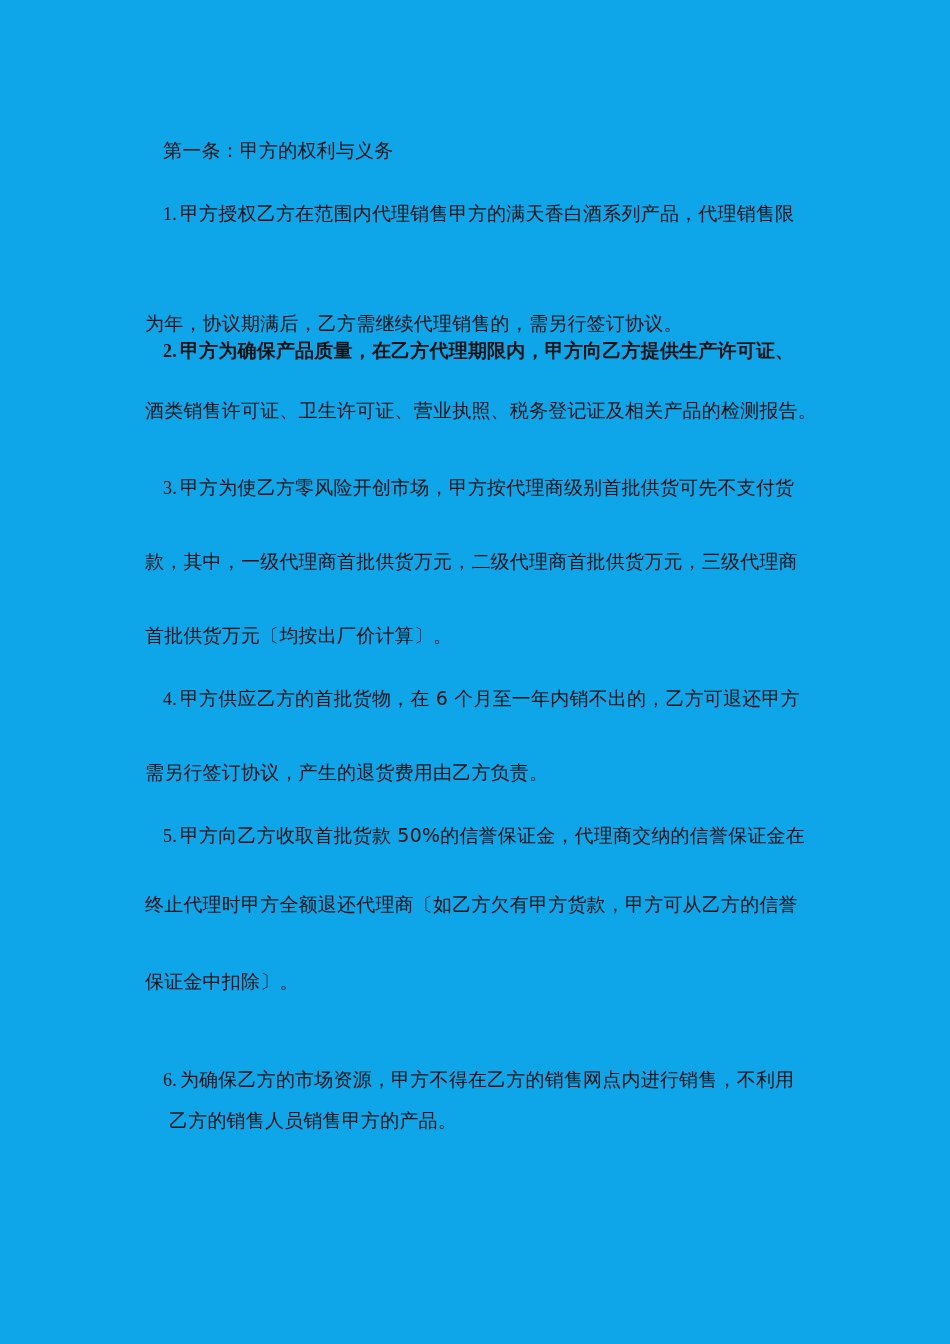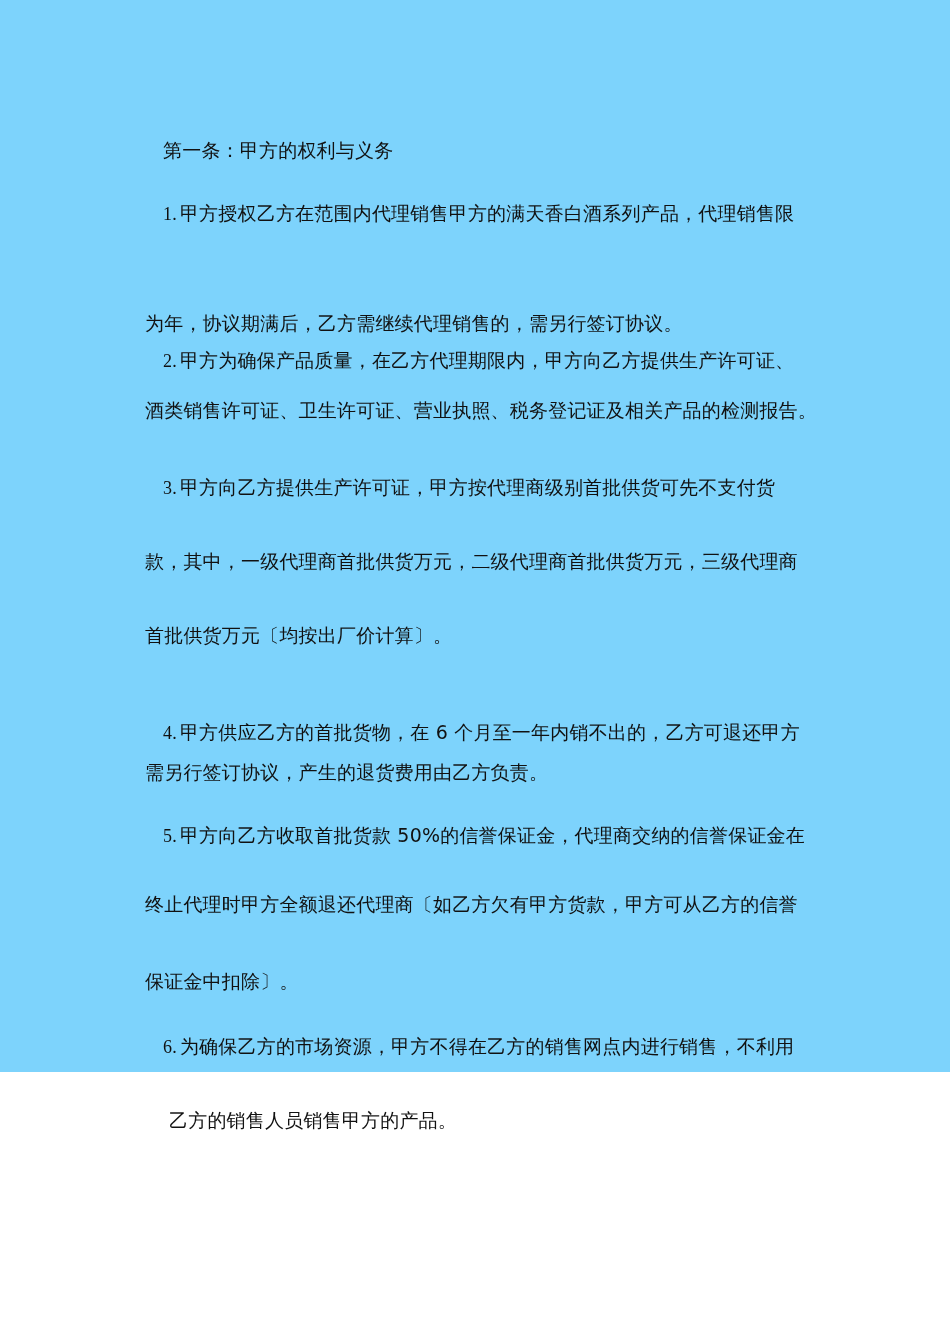--- a/index.html
+++ b/index.html
@@ -1,41 +1,41 @@
 <!DOCTYPE html>
 <html><head>
   <meta charset="utf-8">
   <style>
     html, body { margin: 0; padding: 0; background: #ffffff; }
     body { width: 950px; height: 1344px; position: relative; overflow: hidden;
            font-family: "DejaVu Sans", "Liberation Sans", sans-serif; color: #111111; }
-    .page { position: absolute; left: 0; top: 0; width: 950px; height: 1072px; background: #7dd3fc; }
+    .page { position: absolute; left: 0; top: 0; width: 950px; height: 1344px; background: #0ea5e9; }
     .line { position: absolute; left: 145px; white-space: nowrap; font-size: 19px; line-height: 24px;
             letter-spacing: 0.2px; }
     .line.indent { left: 163px; }
     .num { font-family: "Liberation Serif", "DejaVu Serif", serif; font-size: 18px; margin-right: 3px; }
   </style>
 </head>
 <body>
 
 <div class="page">
   <div class="line indent" style="top:138px;">第一条：甲方的权利与义务</div>
 
   <div class="line indent" style="top:201px;"><span class="num">1.</span><span>甲方授权乙方在范围内代理销售甲方的满天香白酒系列产品，代理销售限</span></div>
   <div class="line" style="top:275px;margin-top:36px;">为年，协议期满后，乙方需继续代理销售的，需另行签订协议。</div>
 
-  <div class="line indent" style="top:348px;"><span class="num">2.</span><span>甲方为确保产品质量，在乙方代理期限内，甲方向乙方提供生产许可证、</span></div>
+  <div class="line indent" style="top:338px;font-weight:bold;"><span class="num">2.</span><span>甲方为确保产品质量，在乙方代理期限内，甲方向乙方提供生产许可证、</span></div>
   <div class="line" style="top:398px;">酒类销售许可证、卫生许可证、营业执照、税务登记证及相关产品的检测报告。</div>
 
-  <div class="line indent" style="top:475px;"><span class="num">3.</span><span>甲方向乙方提供生产许可证，甲方按代理商级别首批供货可先不支付货</span></div>
+  <div class="line indent" style="top:475px;"><span class="num">3.</span><span>甲方为使乙方零风险开创市场，甲方按代理商级别首批供货可先不支付货</span></div>
   <div class="line" style="top:549px;">款，其中，一级代理商首批供货万元，二级代理商首批供货万元，三级代理商</div>
   <div class="line" style="top:623px;">首批供货万元〔均按出厂价计算〕。</div>
 
-  <div class="line indent" style="top:686px;margin-top:34px;"><span class="num">4.</span><span>甲方供应乙方的首批货物，在 6 个月至一年内销不出的，乙方可退还甲方</span></div>
+  <div class="line indent" style="top:686px;"><span class="num">4.</span><span>甲方供应乙方的首批货物，在 6 个月至一年内销不出的，乙方可退还甲方</span></div>
   <div class="line" style="top:760px;">需另行签订协议，产生的退货费用由乙方负责。</div>
 
   <div class="line indent" style="top:823px;"><span class="num">5.</span><span>甲方向乙方收取首批货款 50%的信誉保证金，代理商交纳的信誉保证金在</span></div>
   <div class="line" style="top:892px;">终止代理时甲方全额退还代理商〔如乙方欠有甲方货款，甲方可从乙方的信誉</div>
   <div class="line" style="top:971px;font-family:Liberation Mono, monospace;">保证金中扣除〕。</div>
 
-  <div class="line indent" style="top:1034px;"><span class="num">6.</span><span>为确保乙方的市场资源，甲方不得在乙方的销售网点内进行销售，不利用</span></div>
+  <div class="line indent" style="top:1067px;"><span class="num">6.</span><span>为确保乙方的市场资源，甲方不得在乙方的销售网点内进行销售，不利用</span></div>
   <div class="line" style="top:1108px;margin-left:24px;">乙方的销售人员销售甲方的产品。</div>
 </div>
 
 </body></html>

